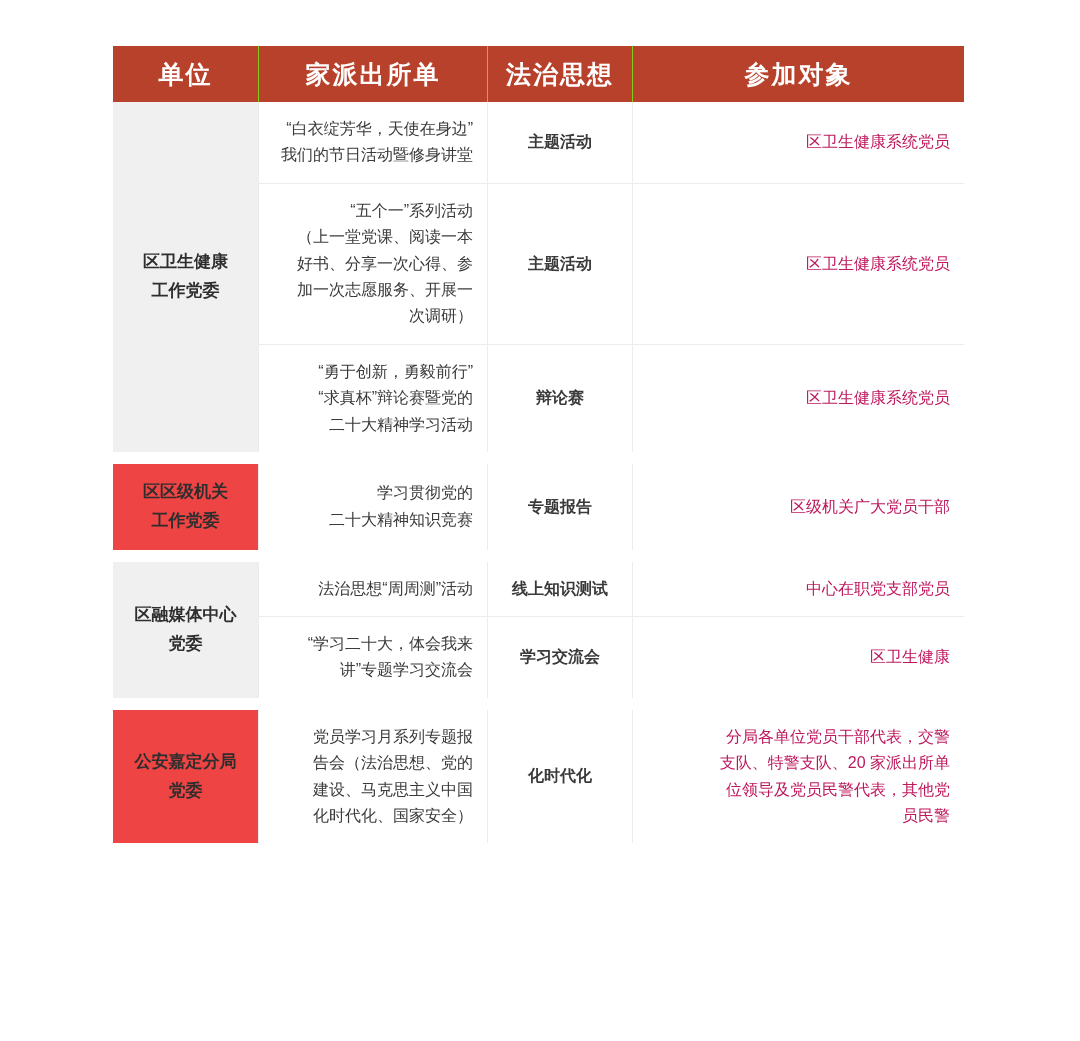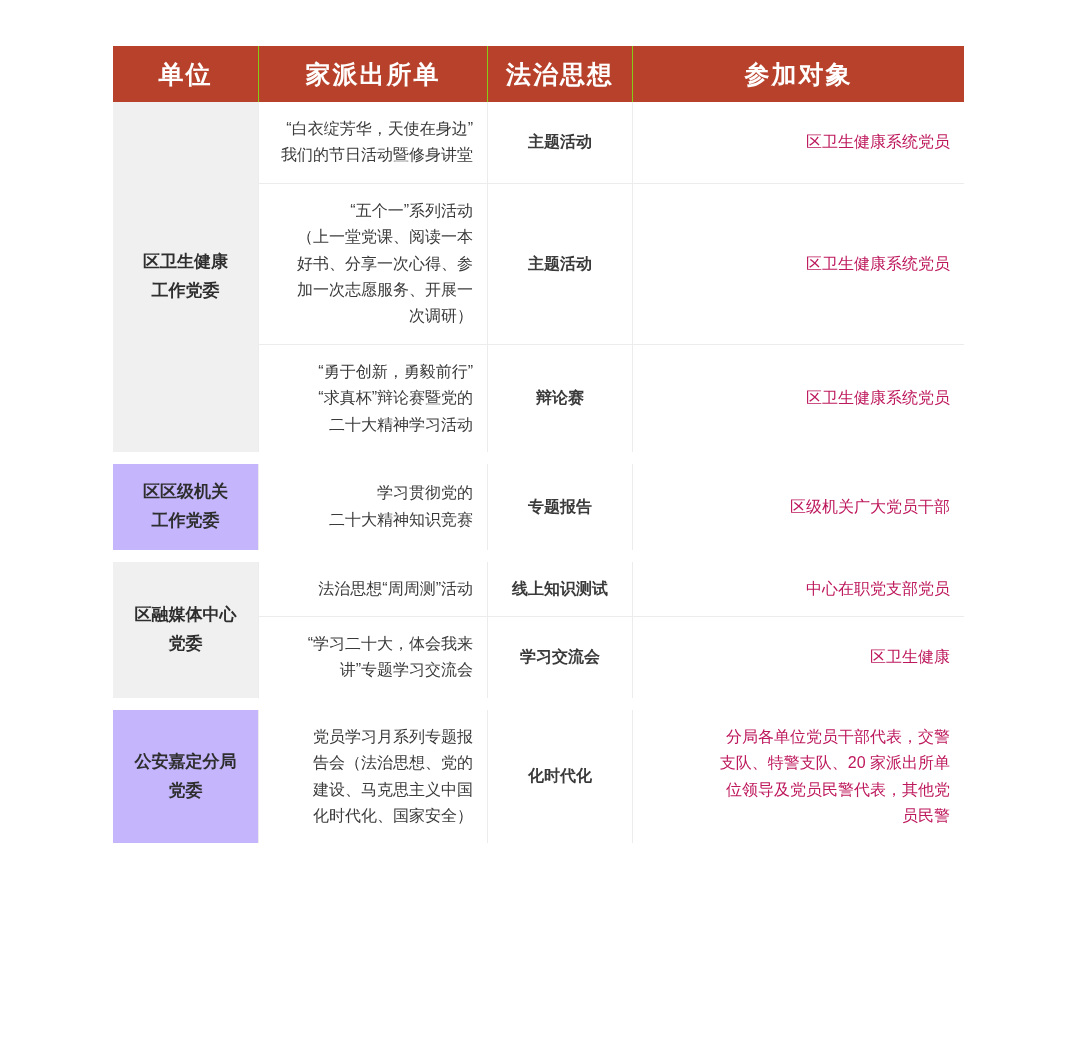--- a/index.html
+++ b/index.html
@@ -61,21 +61,21 @@
   tbody td:last-child { border-right: none; }
   tbody td.col-unit {
     font-size: 17px;
     font-weight: 700;
     color: #2e2e2e;
     background: #f0f0f0;
     line-height: 1.7;
     margin-left: 43px;
   }
   tbody td.col-unit.tint-pink {
-    background: #c4b5fd;
+    background: #ef4444;
     color: #2e2e2e;
   }
   tbody td.col-name {
     text-align: right;
     color: #3a3a3a;
   }
   tbody td.col-form {
     color: #3a3a3a;
     font-weight: bold;
   }

